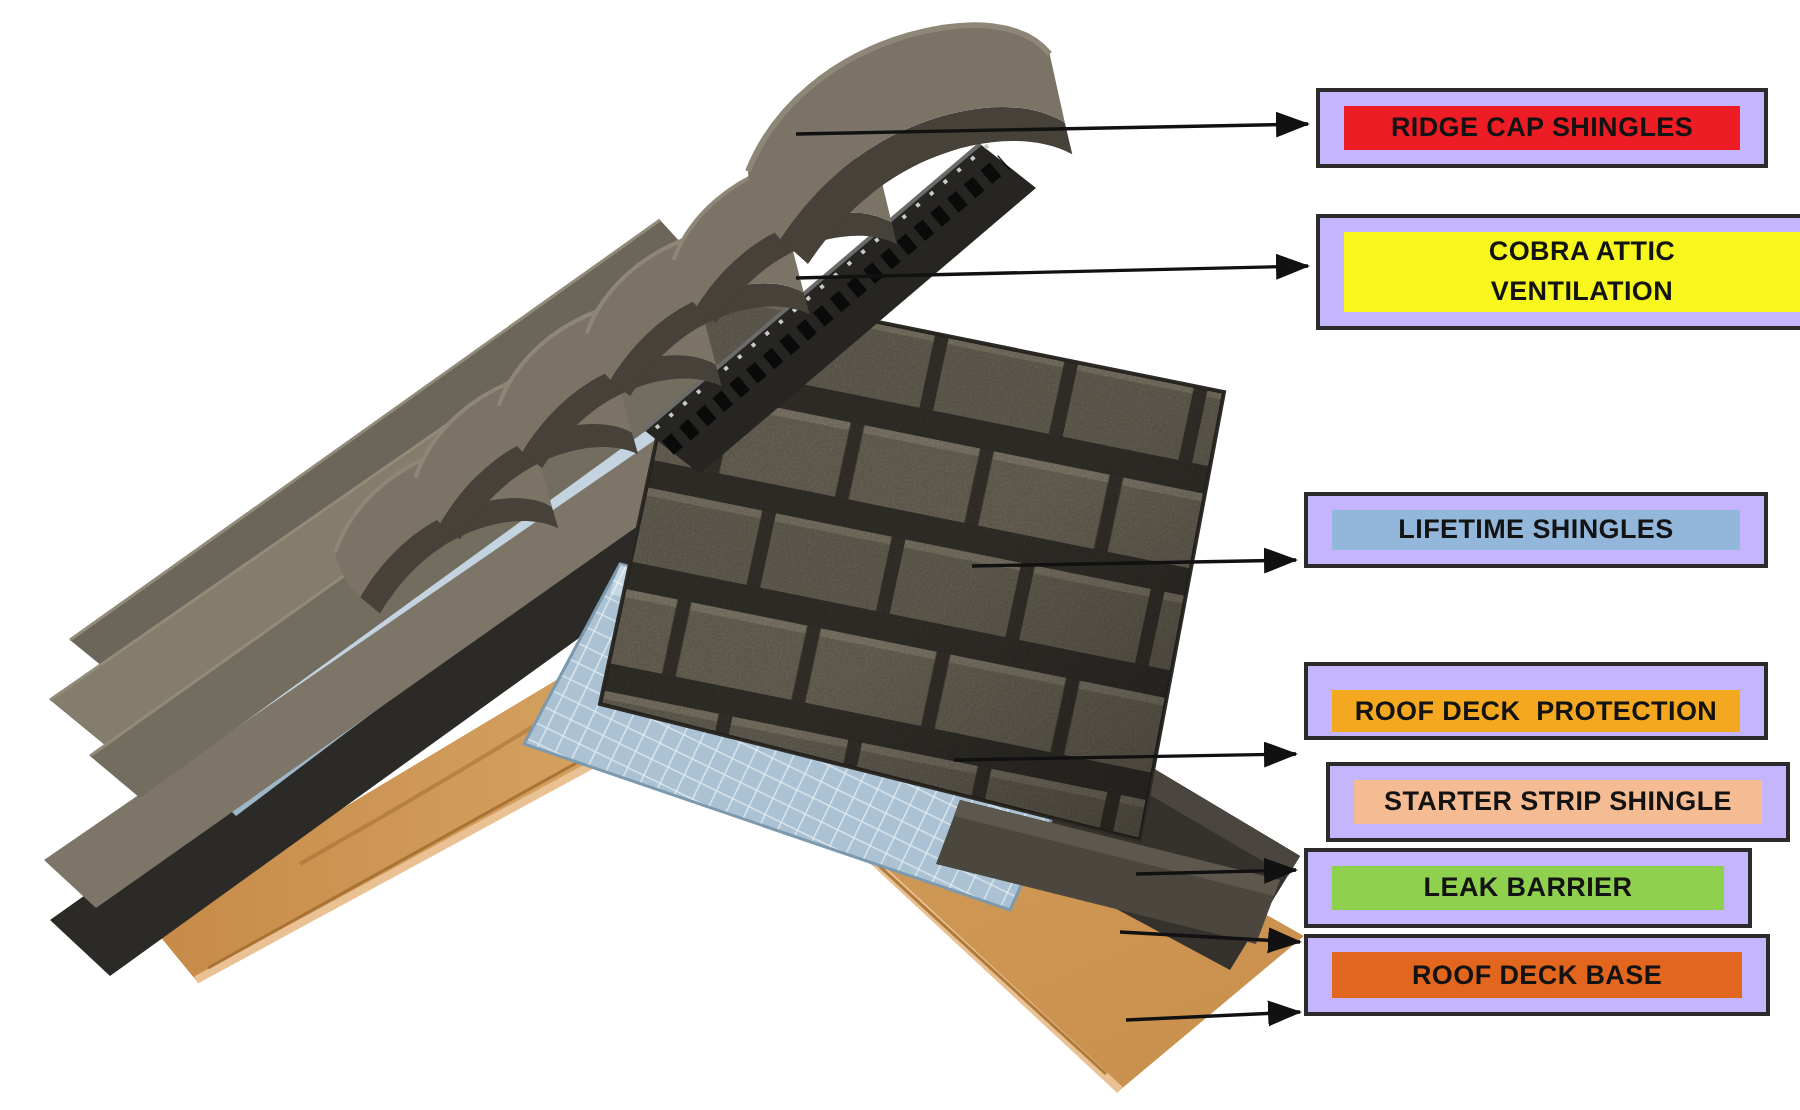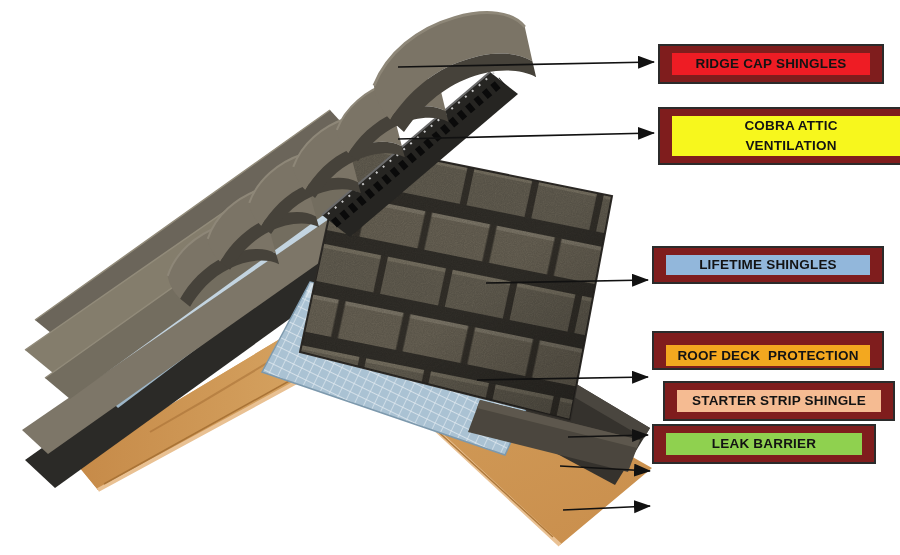--- a/index.html
+++ b/index.html
@@ -2,21 +2,21 @@
 <html><head>
 <meta charset="utf-8">
 <style>
   html,body{margin:0;padding:0;background:#ffffff;}
   #stage{
     position:relative;width:900px;height:555px;background:#ffffff;overflow:hidden;
     font-family:"Liberation Sans", sans-serif;
   }
   #art{position:absolute;left:0;top:0;}
   .callout{
-    position:absolute;box-sizing:border-box;background:#7f1d1d;
+    position:absolute;box-sizing:border-box;background:#c4b5fd;
     border:2px solid #2b2b2b;display:flex;align-items:center;justify-content:center;
     padding:7px 12px;z-index:5;
   }
   .callout .bar{
     width:100%;height:100%;display:flex;align-items:center;justify-content:center;
     text-align:center;font-weight:bold;font-size:13.5px;line-height:20px;
     color:#131313;letter-spacing:.2px;white-space:pre-wrap;
   }
   .c1{left:658px;top:44px;width:226px;height:40px;}
   .c2{left:658px;top:107px;width:266px;height:58px;}
@@ -168,14 +168,17 @@
   </div>
   <div class="callout c4">
     <div class="bar" style="background-color: rgb(243, 168, 31); margin-top: 10px;">ROOF DECK  PROTECTION</div>
   </div>
   <div class="callout c5">
     <div class="bar" style="background-color: rgb(245, 187, 146);">STARTER STRIP SHINGLE</div>
   </div>
   <div class="callout c6">
     <div class="bar" style="background-color: rgb(143, 209, 79);">LEAK BARRIER</div>
   </div>
+  <div class="callout c7">
+    <div class="bar" style="background-color: rgb(226, 102, 30);">ROOF DECK BASE</div>
+  </div>
 
 </div>
 
 </body></html>

